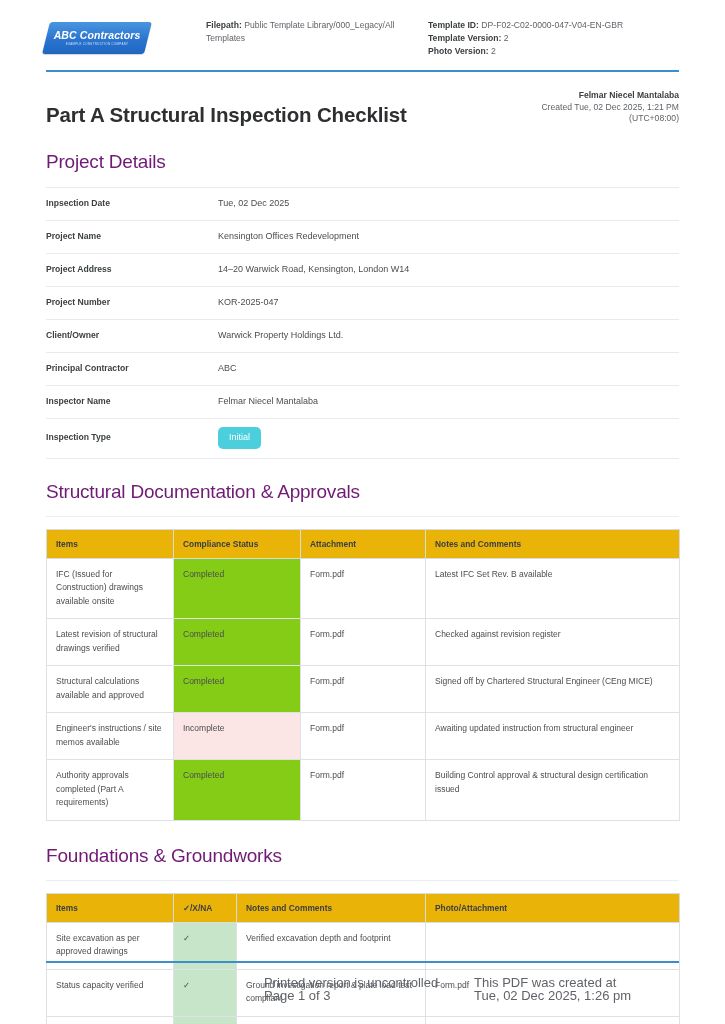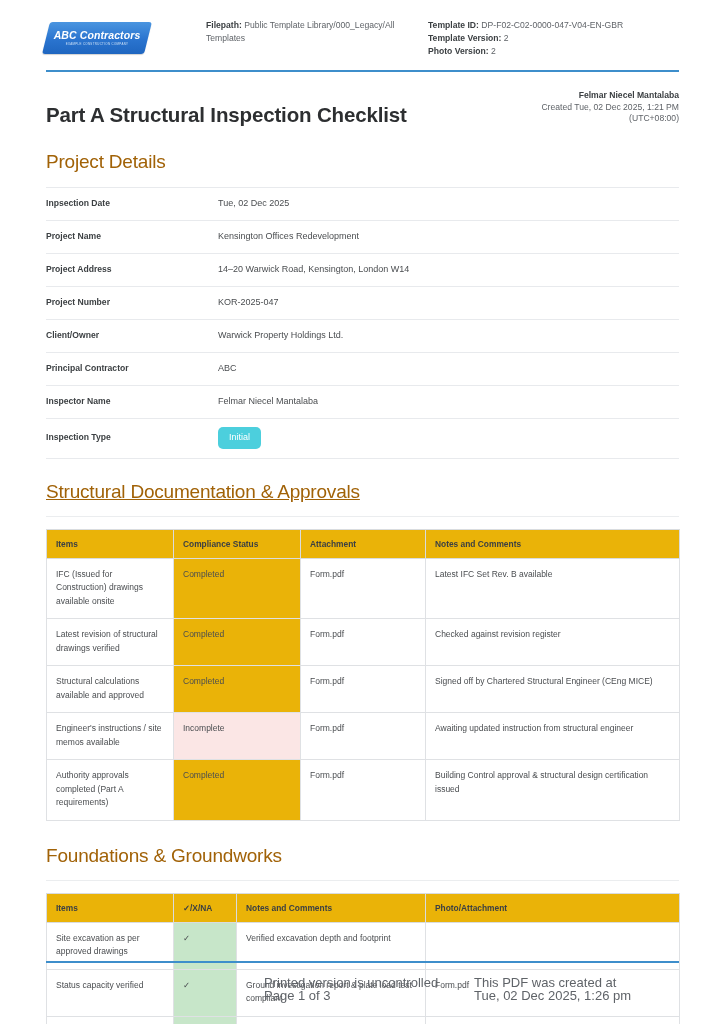--- a/index.html
+++ b/index.html
@@ -110,25 +110,25 @@
     color: #5f6368;
     padding-bottom: 2px;
   }
   .author-name { font-weight: bold; color: #3c4043; }
 
   
   .section-title {
     padding: 0 46px;
     font-size: 19px;
     font-weight: normal;
-    color: #a16207;
+    color: #701a75;
     letter-spacing: -0.2px;
   }
   .sec-project   { margin-top: 24px; }
-  .sec-docs      { margin-top: 22px; text-decoration: underline; }
+  .sec-docs      { margin-top: 22px; }
   .sec-found     { margin-top: 24px; }
 
   
   .details {
     margin: 14px 46px 0 46px;
     border-top: 1px solid #e8eaed;
   }
   .detail-row {
     display: flex;
     align-items: flex-start;
@@ -180,21 +180,21 @@
     vertical-align: middle;
   }
   table.grid td {
     font-size: 8.5px;
     color: #4a4d50;
     padding: 9px 9px 10px 9px;
     border: 1px solid #dfe1e4;
     line-height: 13.5px;
     vertical-align: top;
   }
-  td.status-ok   { background: #eab308; color: #3f4b40; }
+  td.status-ok   { background: #84cc16; color: #3f4b40; }
   td.status-bad  { background: #fbe6e5; color: #4a4040; }
   td.tick        { background: #c7e6c9; color: #3f4b40; font-size: 10px; }
 
   
   .t1 col.c1 { width: 127px; }
   .t1 col.c2 { width: 127px; }
   .t1 col.c3 { width: 125px; }
   .t1 col.c4 { width: 254px; }
 
   

